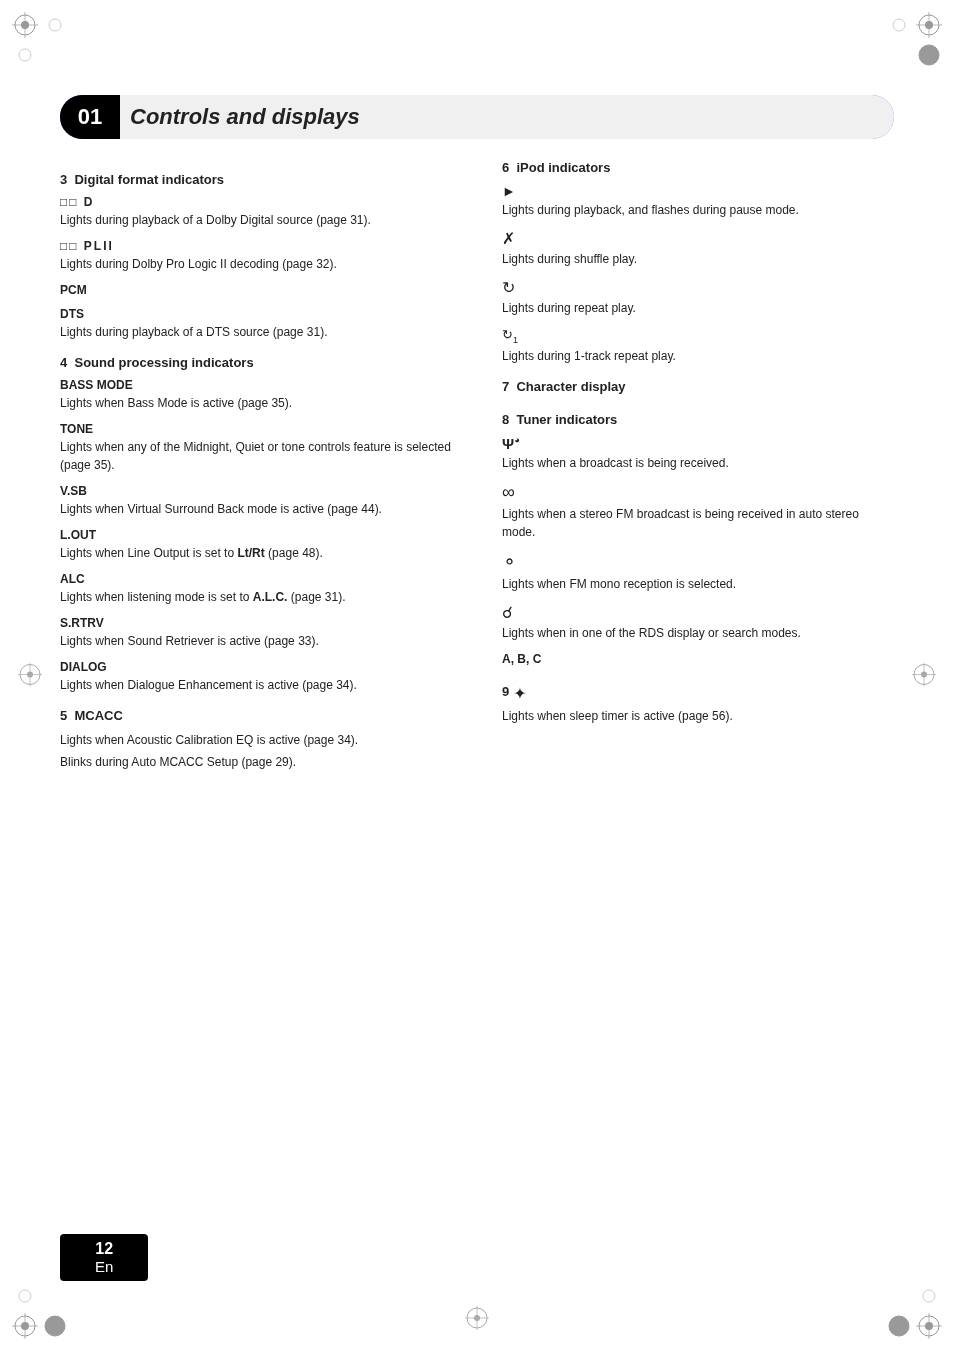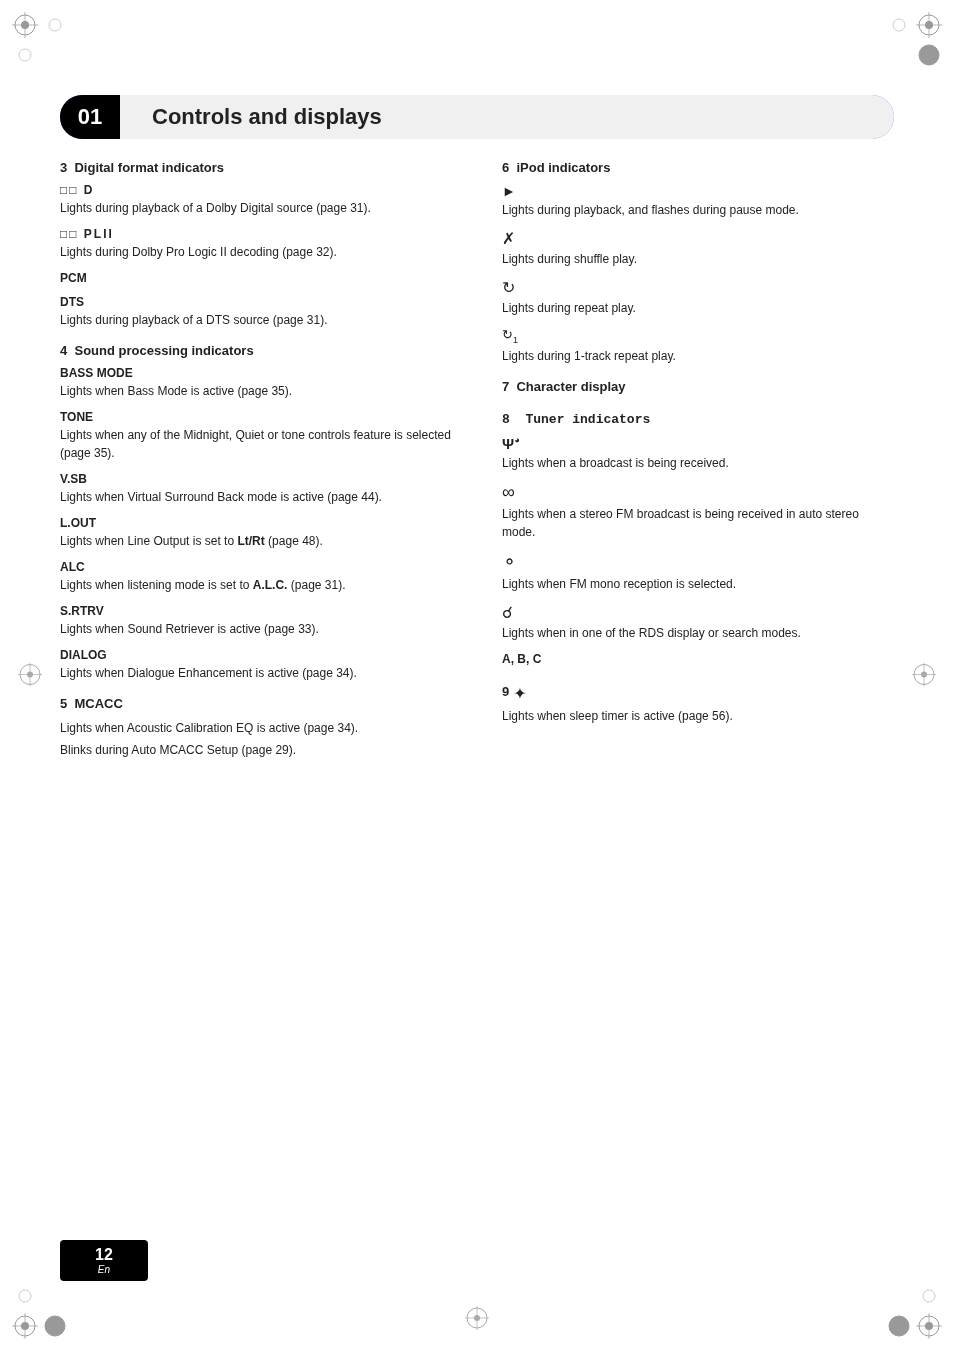--- a/index.html
+++ b/index.html
@@ -51,46 +51,46 @@
       align-items: center;
       justify-content: center;
     }
     .header-title {
       background: #f0f0f0;
       border-radius: 0 22px 22px 0;
       height: 44px;
       flex: 1;
       display: flex;
       align-items: center;
-      padding-left: 32px;
+      padding-left: 10px;
       font-size: 22px;
       font-weight: bold;
       color: #222;
+      font-style: italic;
     }
 
     
     .page-badge {
       position: absolute;
       bottom: 70px;
       left: 60px;
       background: #000;
       color: #fff;
       font-size: 16px;
       font-weight: bold;
       padding: 6px 35px;
       border-radius: 4px;
       display: flex;
       flex-direction: column;
       align-items: center;
     }
     .page-badge .en-label {
-      font-size: 10px;
+      font-size: 15px;
       font-weight: normal;
       color: #fff;
-      font-style: italic;
     }
 
     
     .content {
       position: absolute;
       top: 160px;
       left: 60px;
       right: 60px;
       bottom: 130px;
       display: flex;
@@ -107,21 +107,21 @@
       padding-left: 10px;
     }
 
     .section-number {
       font-weight: bold;
       font-size: 13px;
       margin-bottom: 8px;
       margin-top: 18px;
     }
     .section-number:first-child {
-      margin-top: 0;
+      margin-top: 12px;
     }
 
     .sub-section {
       margin-bottom: 10px;
     }
 
     .sub-title {
       font-weight: bold;
       font-size: 12px;
       margin-bottom: 2px;
@@ -322,21 +322,21 @@
 
     <div class="sub-section">
       <div style="font-size:13px;margin-bottom:2px;">↻<sub style="font-size:9px;">1</sub></div>
       <div class="sub-text">Lights during 1-track repeat play.</div>
     </div>
 
     <div class="section-number" style="margin-top:14px;">
       <span>7</span>&nbsp;&nbsp;<span>Character display</span>
     </div>
 
-    <div class="section-number" style="font-family:Liberation Mono, monospace;">
+    <div class="section-number" style="">
       <span>8</span>&nbsp;&nbsp;<span>Tuner indicators</span>
     </div>
 
     <div class="sub-section">
       <div style="font-size:15px;margin-bottom:2px;font-weight:bold;">Ψ<sup style="font-size:9px;">◕</sup></div>
       <div class="sub-text">Lights when a broadcast is being received.</div>
     </div>
 
     <div class="sub-section">
       <div style="font-size:18px;margin-bottom:2px;">∞</div>

